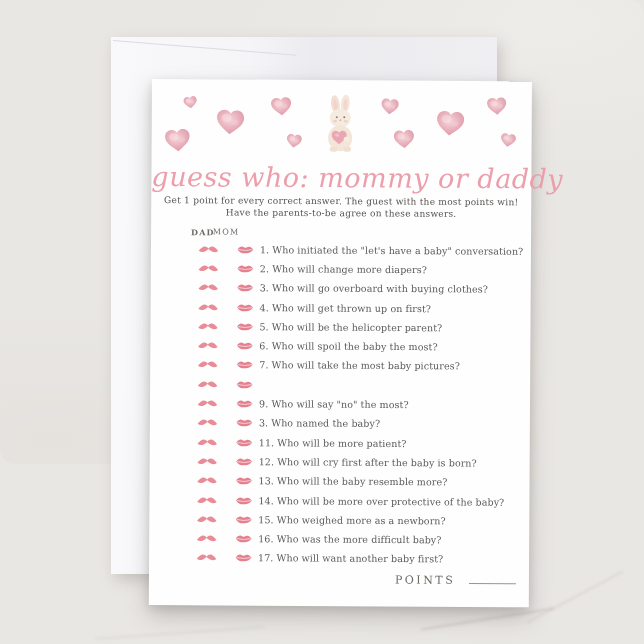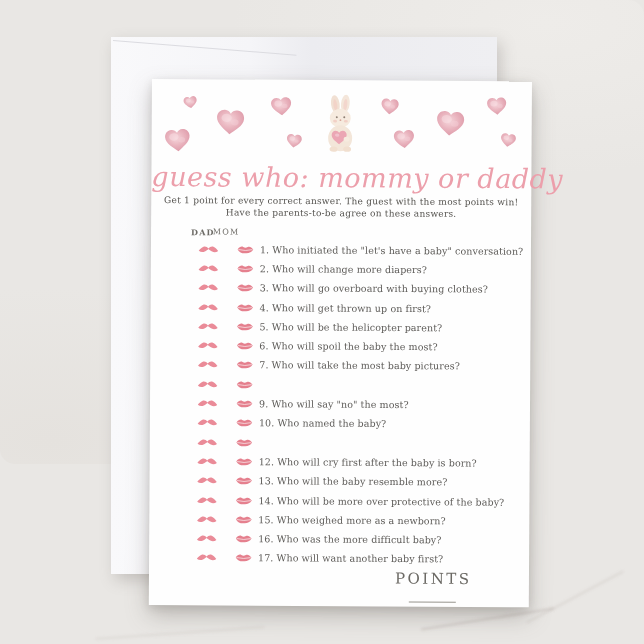--- a/index.html
+++ b/index.html
@@ -58,21 +58,21 @@
   .q-row{position:relative;height:19.3px;}
   .q-row svg.ic{position:absolute;top:50%;transform:translateY(-50%);}
   .q-row svg.must{left:47px;width:21px;height:8px;}
   .q-row svg.lips{left:86px;width:17px;height:11px;}
   .q-row .q-text{
     position:absolute;left:109px;top:50%;transform:translateY(-50%);
     font-size:9.5px;color:#5c5a57;letter-spacing:.1px;white-space:nowrap;
   }
 
   .points{position:absolute;top:488px;left:246px;color:#6b6964;}
-  .points .points-label{font-size:15px;letter-spacing:2.5px;}
+  .points .points-label{font-size:11px;letter-spacing:2.5px;}
   .points .points-line{
     display:inline-block;width:47px;height:11px;margin-left:14px;
     border-bottom:1.3px solid #97958e;
   }
   .defs-hidden{position:absolute;width:0;height:0;overflow:hidden;}
 </style>
 </head>
 <body>
 
 <div class="scene">
@@ -254,29 +254,30 @@
           </svg>
           <span class="q-text">9. Who will say "no" the most?</span>
         </div>
         <div class="q-row">
           <svg class="ic must" viewBox="0 0 32 12">
             <use href="#mustache-shape"></use>
           </svg>
           <svg class="ic lips" viewBox="0 0 26 14">
             <use href="#lips-shape"></use>
           </svg>
-          <span class="q-text">10. Who named the baby?</span>
-        </div>
-        <div class="q-row">
-          <svg class="ic must" viewBox="0 0 32 12">
-            <use href="#mustache-shape"></use>
-          </svg>
-          <svg class="ic lips" viewBox="0 0 26 14">
-            <use href="#lips-shape"></use>
-          </svg>
+          <span class="q-text">3. Who named the baby?</span>
+        </div>
+        <div class="q-row">
+          <svg class="ic must" viewBox="0 0 32 12">
+            <use href="#mustache-shape"></use>
+          </svg>
+          <svg class="ic lips" viewBox="0 0 26 14">
+            <use href="#lips-shape"></use>
+          </svg>
+          <span class="q-text">11. Who will be more patient?</span>
         </div>
         <div class="q-row">
           <svg class="ic must" viewBox="0 0 32 12">
             <use href="#mustache-shape"></use>
           </svg>
           <svg class="ic lips" viewBox="0 0 26 14">
             <use href="#lips-shape"></use>
           </svg>
           <span class="q-text">12. Who will cry first after the baby is born?</span>
         </div>

